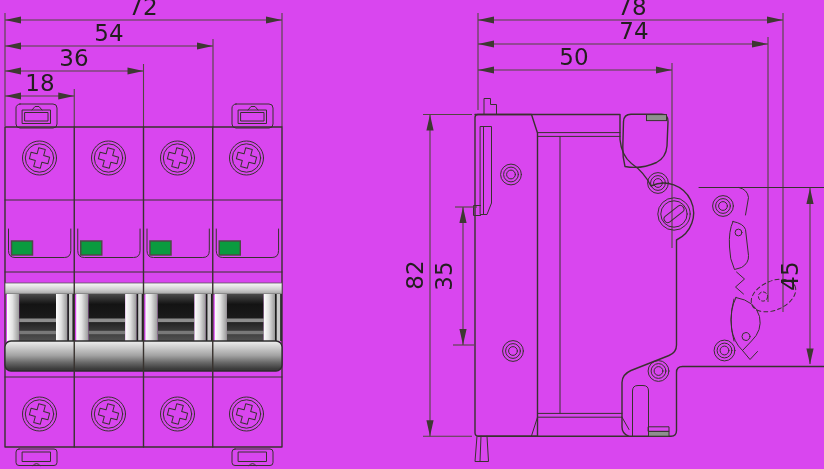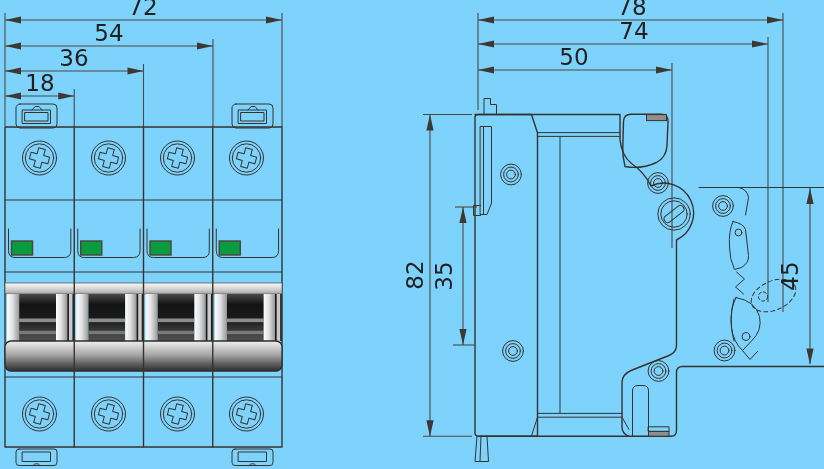--- a/index.html
+++ b/index.html
@@ -1,16 +1,16 @@
 <!DOCTYPE html>
 <html><head>
 <meta charset="utf-8">
 <style>
   html,body{margin:0;padding:0;background:#ffffff;}
-  .stage{width:824px;height:469px;position:relative;background:#7dd3fc;overflow:hidden;}
+  .stage{width:824px;height:469px;position:relative;background:#d946ef;overflow:hidden;}
   svg{display:block;}
   svg text{font-family:"DejaVu Sans","Liberation Sans",sans-serif;font-size:23px;fill:#221f1e;}
   .ln{stroke:#38322e;stroke-width:1.4;fill:none;stroke-linejoin:round;stroke-linecap:round;}
   .lnt{stroke:#38322e;stroke-width:1;fill:none;stroke-linejoin:round;stroke-linecap:round;}
   .dim{stroke:#50483f;stroke-width:1.1;fill:none;}
   .arr{fill:#3e3832;stroke:none;}
   .gray{fill:#8f8f8f;}
 </style>
 </head>
 <body>

